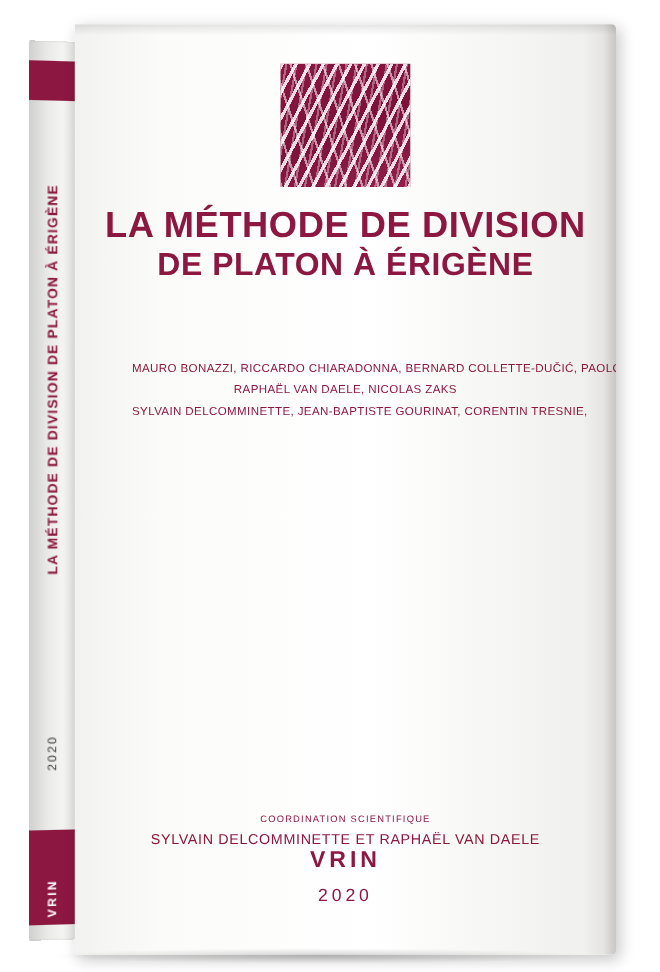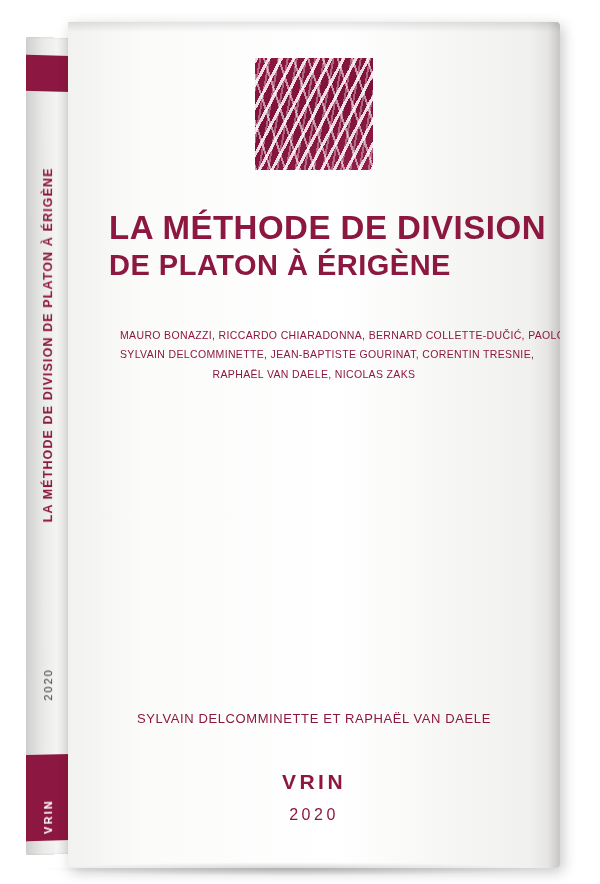--- a/index.html
+++ b/index.html
@@ -150,23 +150,24 @@
     width: 120%;
     height: 120%;
     background:
       repeating-linear-gradient(100deg, rgba(255,255,255,0.7) 0 2px, rgba(255,255,255,0) 2px 9px);
     opacity: .5;
   }
 
   .title-block {
     position: absolute;
     left: 0;
-    top: 188px;
-    width: 100%;
-    padding: 0 41px;
+    top: 164px;
+    width: 100%;
+    text-align: center;
+    padding: 0 26px;
     box-sizing: border-box;
   }
   .title-line-1 {
     font-size: 33px;
     font-weight: bold;
     letter-spacing: 0.5px;
     color: #8c1740;
     line-height: 1.12;
     white-space: nowrap;
   }
@@ -205,21 +206,20 @@
   .coord-label {
     font-size: 8.5px;
     letter-spacing: 1.1px;
     color: #8c1740;
     margin-bottom: 6px;
   }
   .coord-names {
     font-size: 13px;
     letter-spacing: 0.6px;
     color: #8c1740;
-    margin-bottom: 44px;
   }
   .publisher {
     font-size: 21px;
     font-weight: bold;
     letter-spacing: 3.5px;
     color: #8c1740;
     margin-bottom: 12px;
   }
   .year {
     font-size: 16px;
@@ -257,25 +257,26 @@
 
       <div class="emblem"></div>
 
       <div class="title-block">
         <div class="title-line-1">LA MÉTHODE DE DIVISION</div>
         <div class="title-line-2">DE PLATON À ÉRIGÈNE</div>
       </div>
 
       <div class="authors">
         <div>MAURO BONAZZI, RICCARDO CHIARADONNA, BERNARD COLLETTE-DUČIĆ, PAOLO CRIVELLI,</div>
+        <div>RAPHAËL VAN DAELE, NICOLAS ZAKS</div>
         <div>SYLVAIN DELCOMMINETTE, JEAN-BAPTISTE GOURINAT, CORENTIN TRESNIE,</div>
-        <div>RAPHAËL VAN DAELE, NICOLAS ZAKS</div>
       </div>
 
       <div class="footer-block">
+        <div class="coord-label">COORDINATION SCIENTIFIQUE</div>
         <div class="coord-names">SYLVAIN DELCOMMINETTE ET RAPHAËL VAN DAELE</div>
         <div class="publisher">VRIN</div>
         <div class="year">2020</div>
       </div>
 
       <div class="cover-edge"></div>
     </div>
 
   </div>
 

